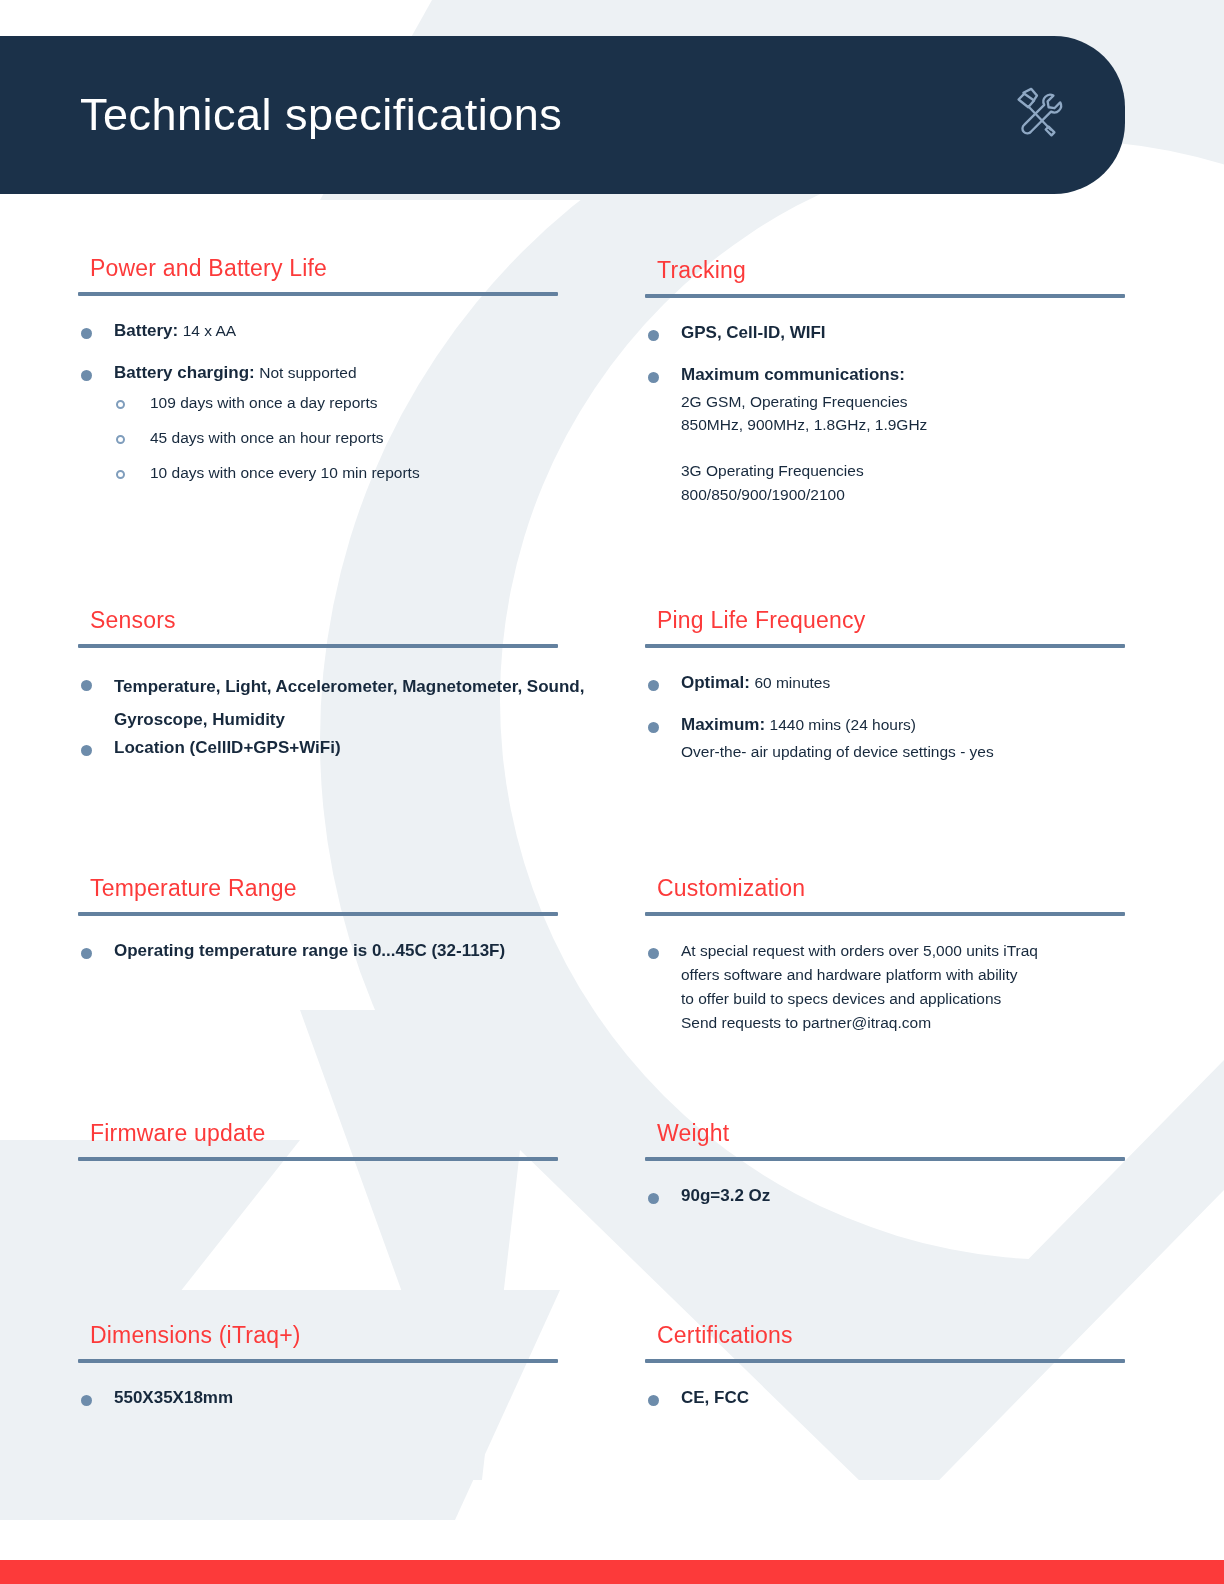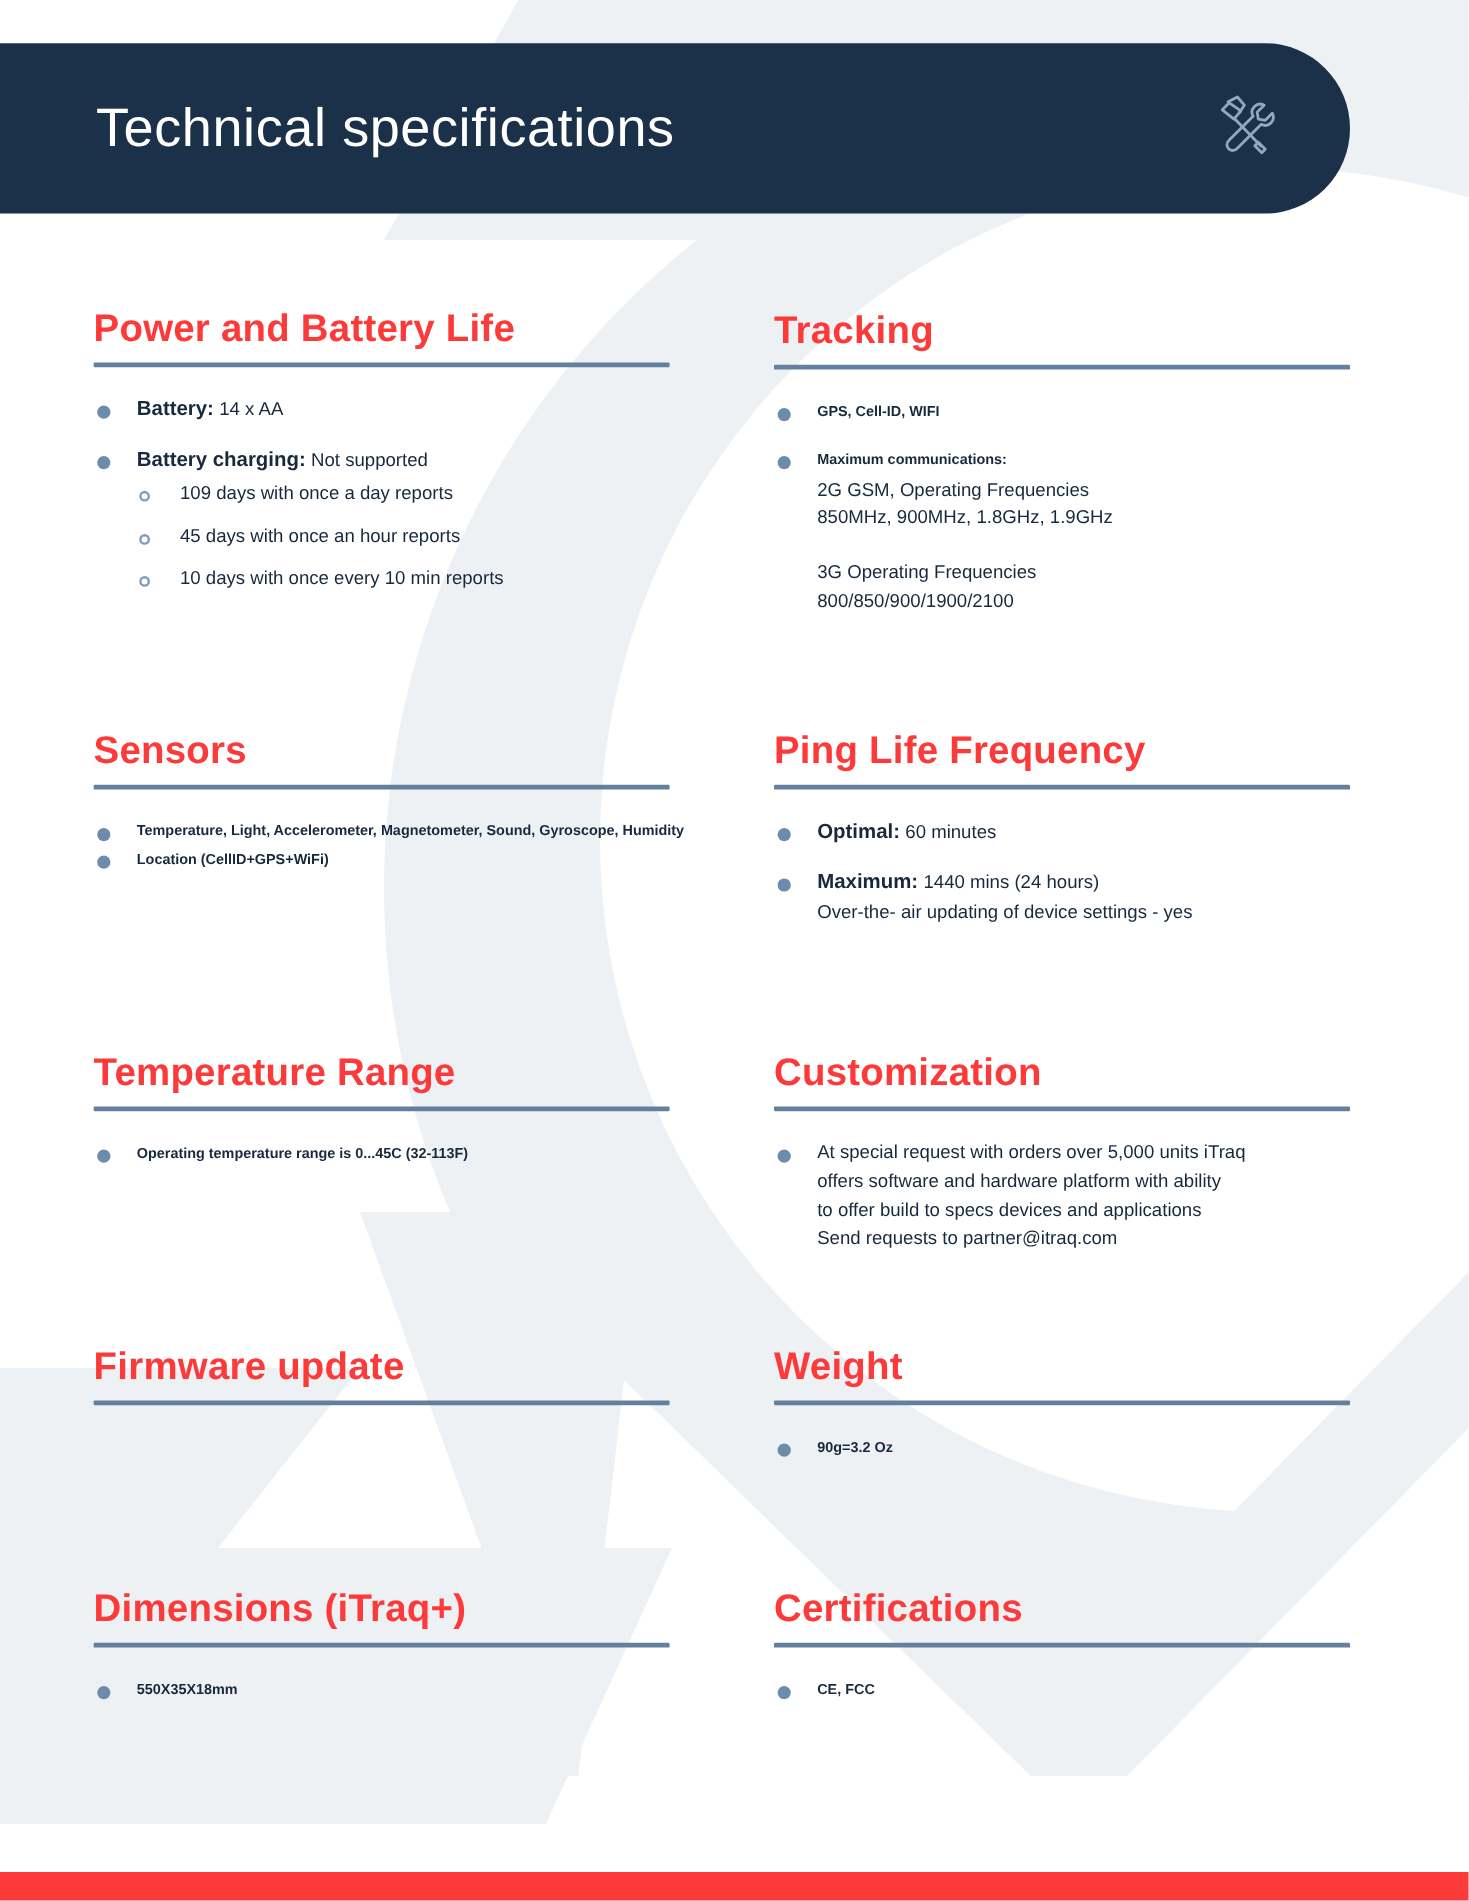--- a/index.html
+++ b/index.html
@@ -27,21 +27,21 @@
     z-index: 0;
     pointer-events: none;
   }
 
   
   #header-banner {
     position: absolute;
     left: 0;
     top: 36px;
     width: 1125px;
-    height: 142px;
+    height: 158px;
     background: #1b3149;
     border-top-right-radius: 71px;
     border-bottom-right-radius: 71px;
     z-index: 3;
   }
 
   #page-title {
     position: absolute;
     left: 80px;
     top: 50%;
@@ -70,25 +70,26 @@
     width: 1224px;
     z-index: 2;
   }
   .col-left  { left: 78px; }
   .col-right { left: 645px; }
 
   .section { position: absolute; width: 480px; }
 
   .section-title {
     color: #fc3a3a;
-    font-size: 32px;
-    font-weight: 700;
+    font-size: 23px;
+    font-weight: 400;
     line-height: 1.1;
     white-space: nowrap;
     letter-spacing: 0.2px;
+    margin-left: 12px;
   }
 
   .section-rule {
     margin-top: 11px;
     width: 480px;
     height: 4px;
     background: #63819f;
     border-radius: 1px;
   }
 
@@ -118,21 +119,21 @@
   }
 
   .bullet-val {
     color: #17293d;
     font-size: 15.5px;
     font-weight: 400;
   }
 
   .bullet-plain {
     color: #17293d;
-    font-size: 12px;
+    font-size: 17px;
     font-weight: 700;
   }
 
   .bullet-note {
     color: #17293d;
     font-size: 15.5px;
     font-weight: 400;
     line-height: 1.5;
     white-space: pre-line;
     margin-top: 2px;

